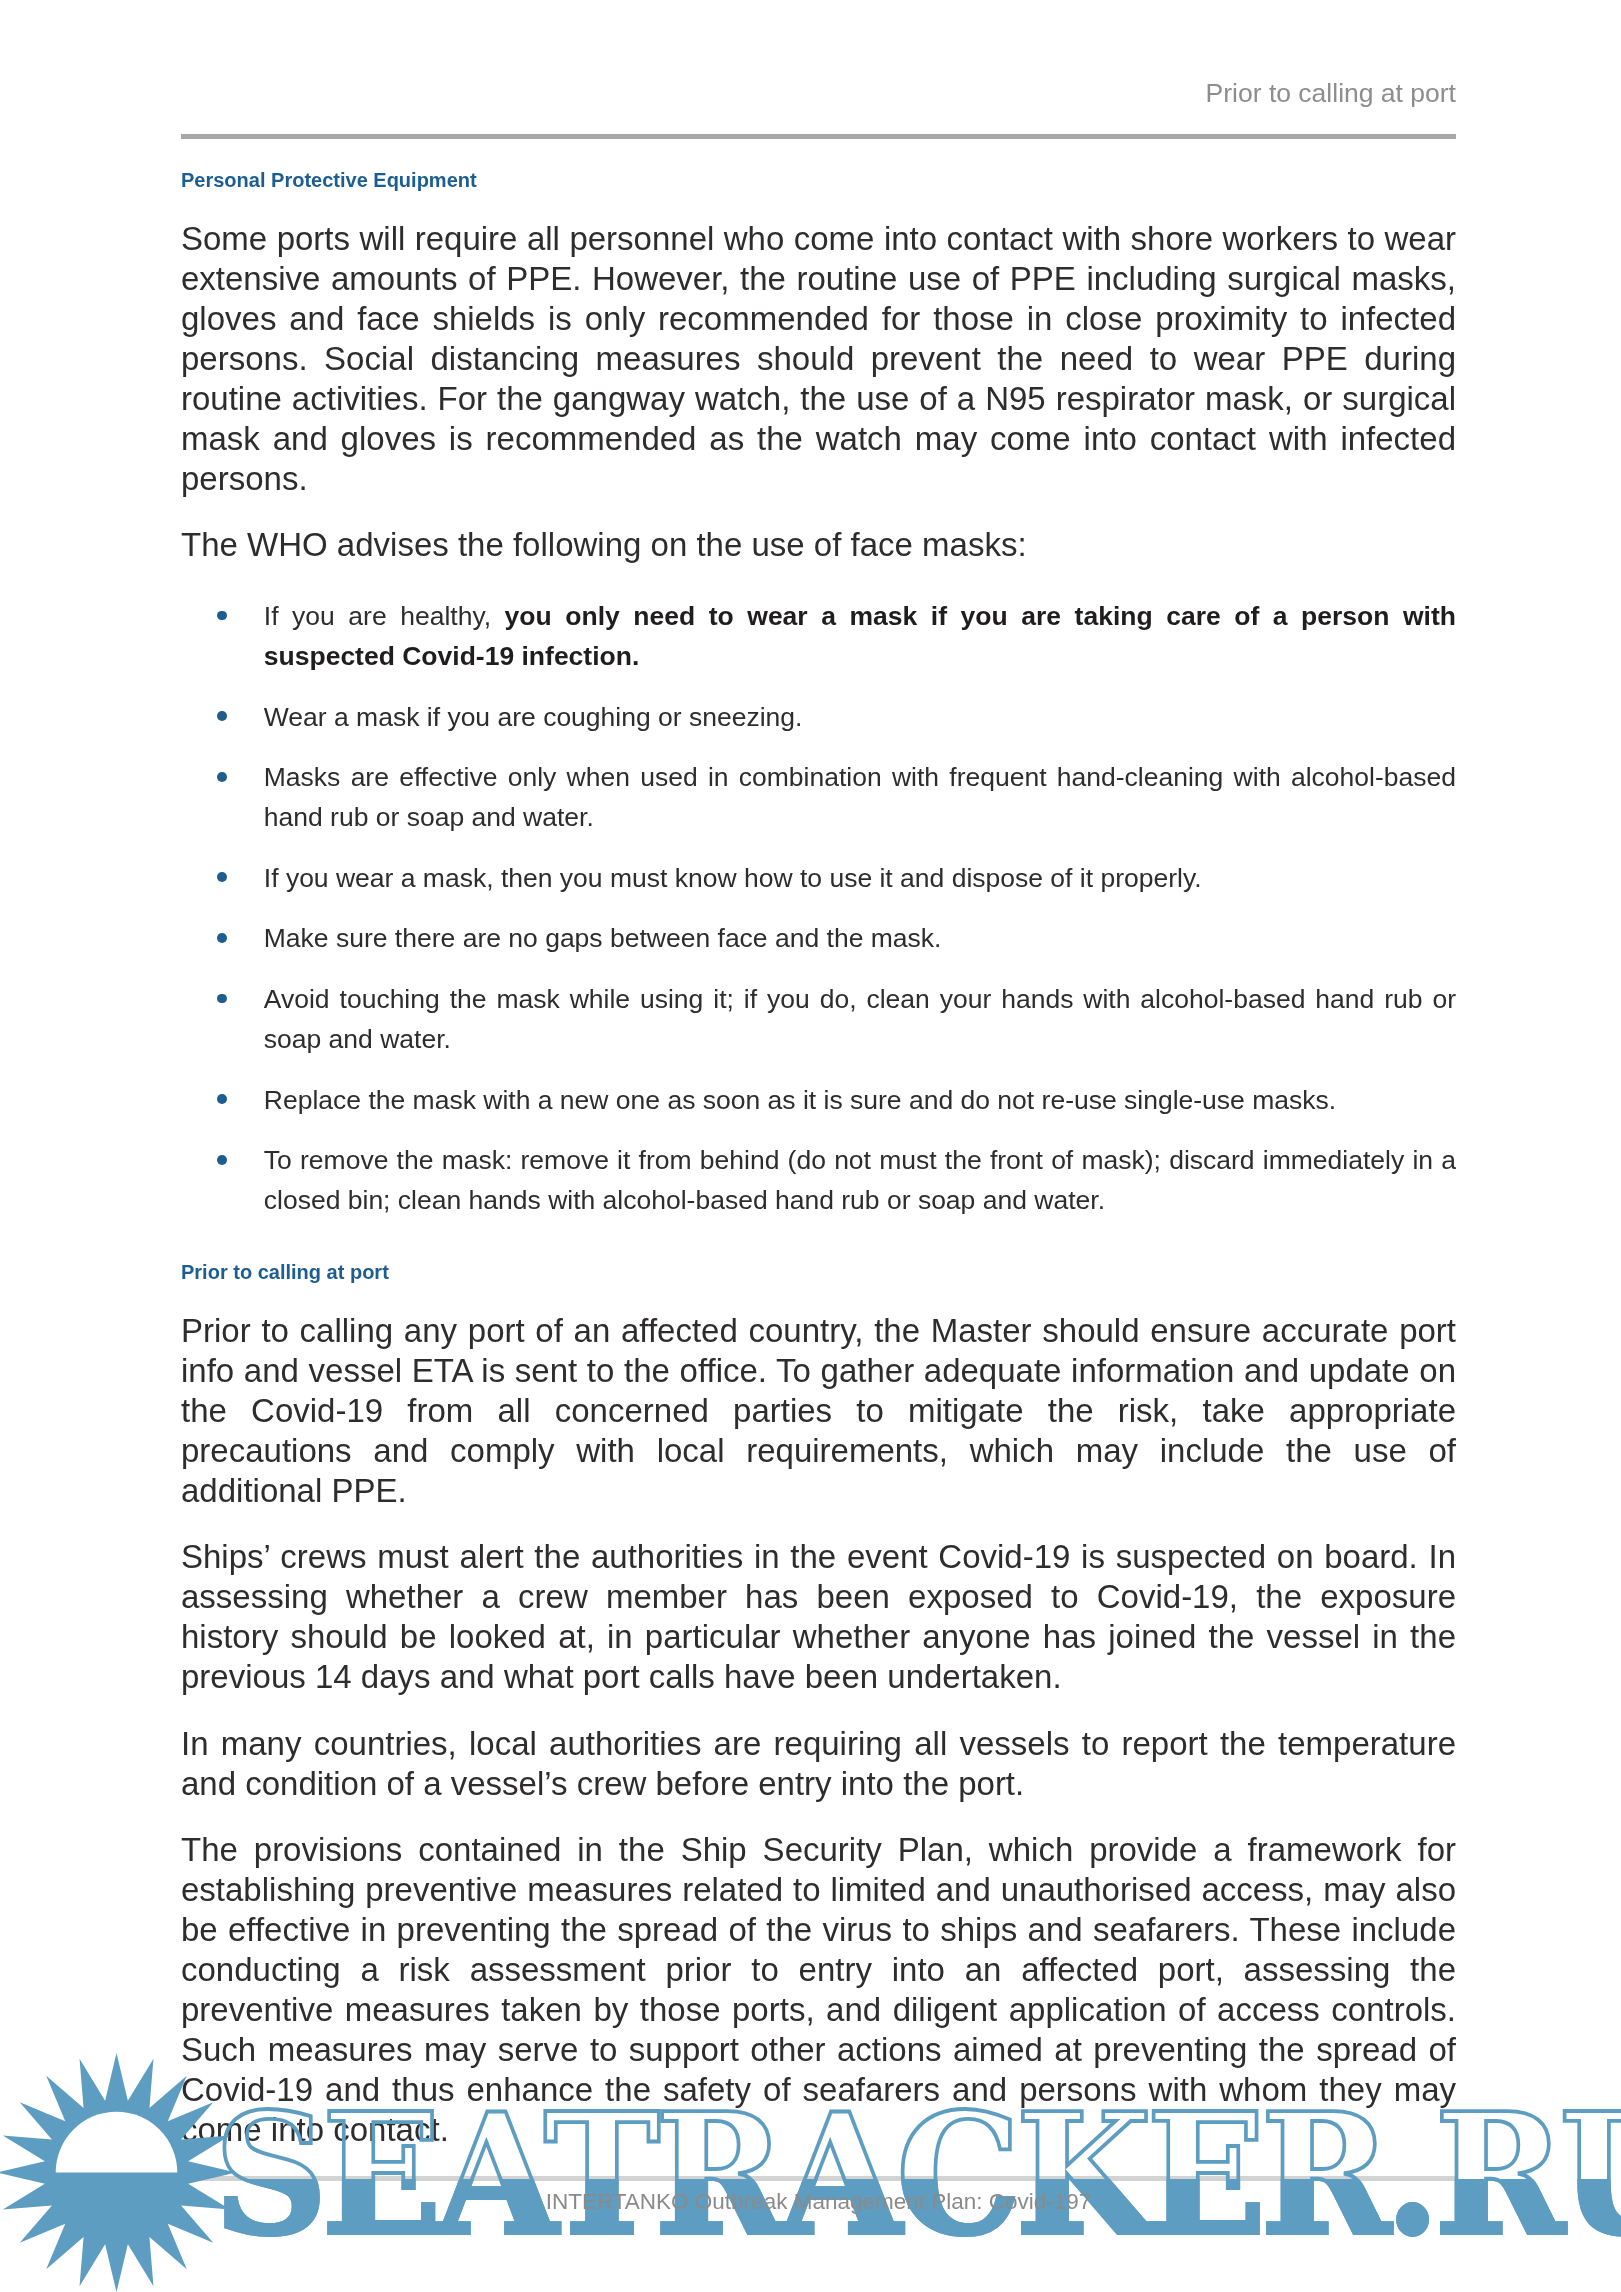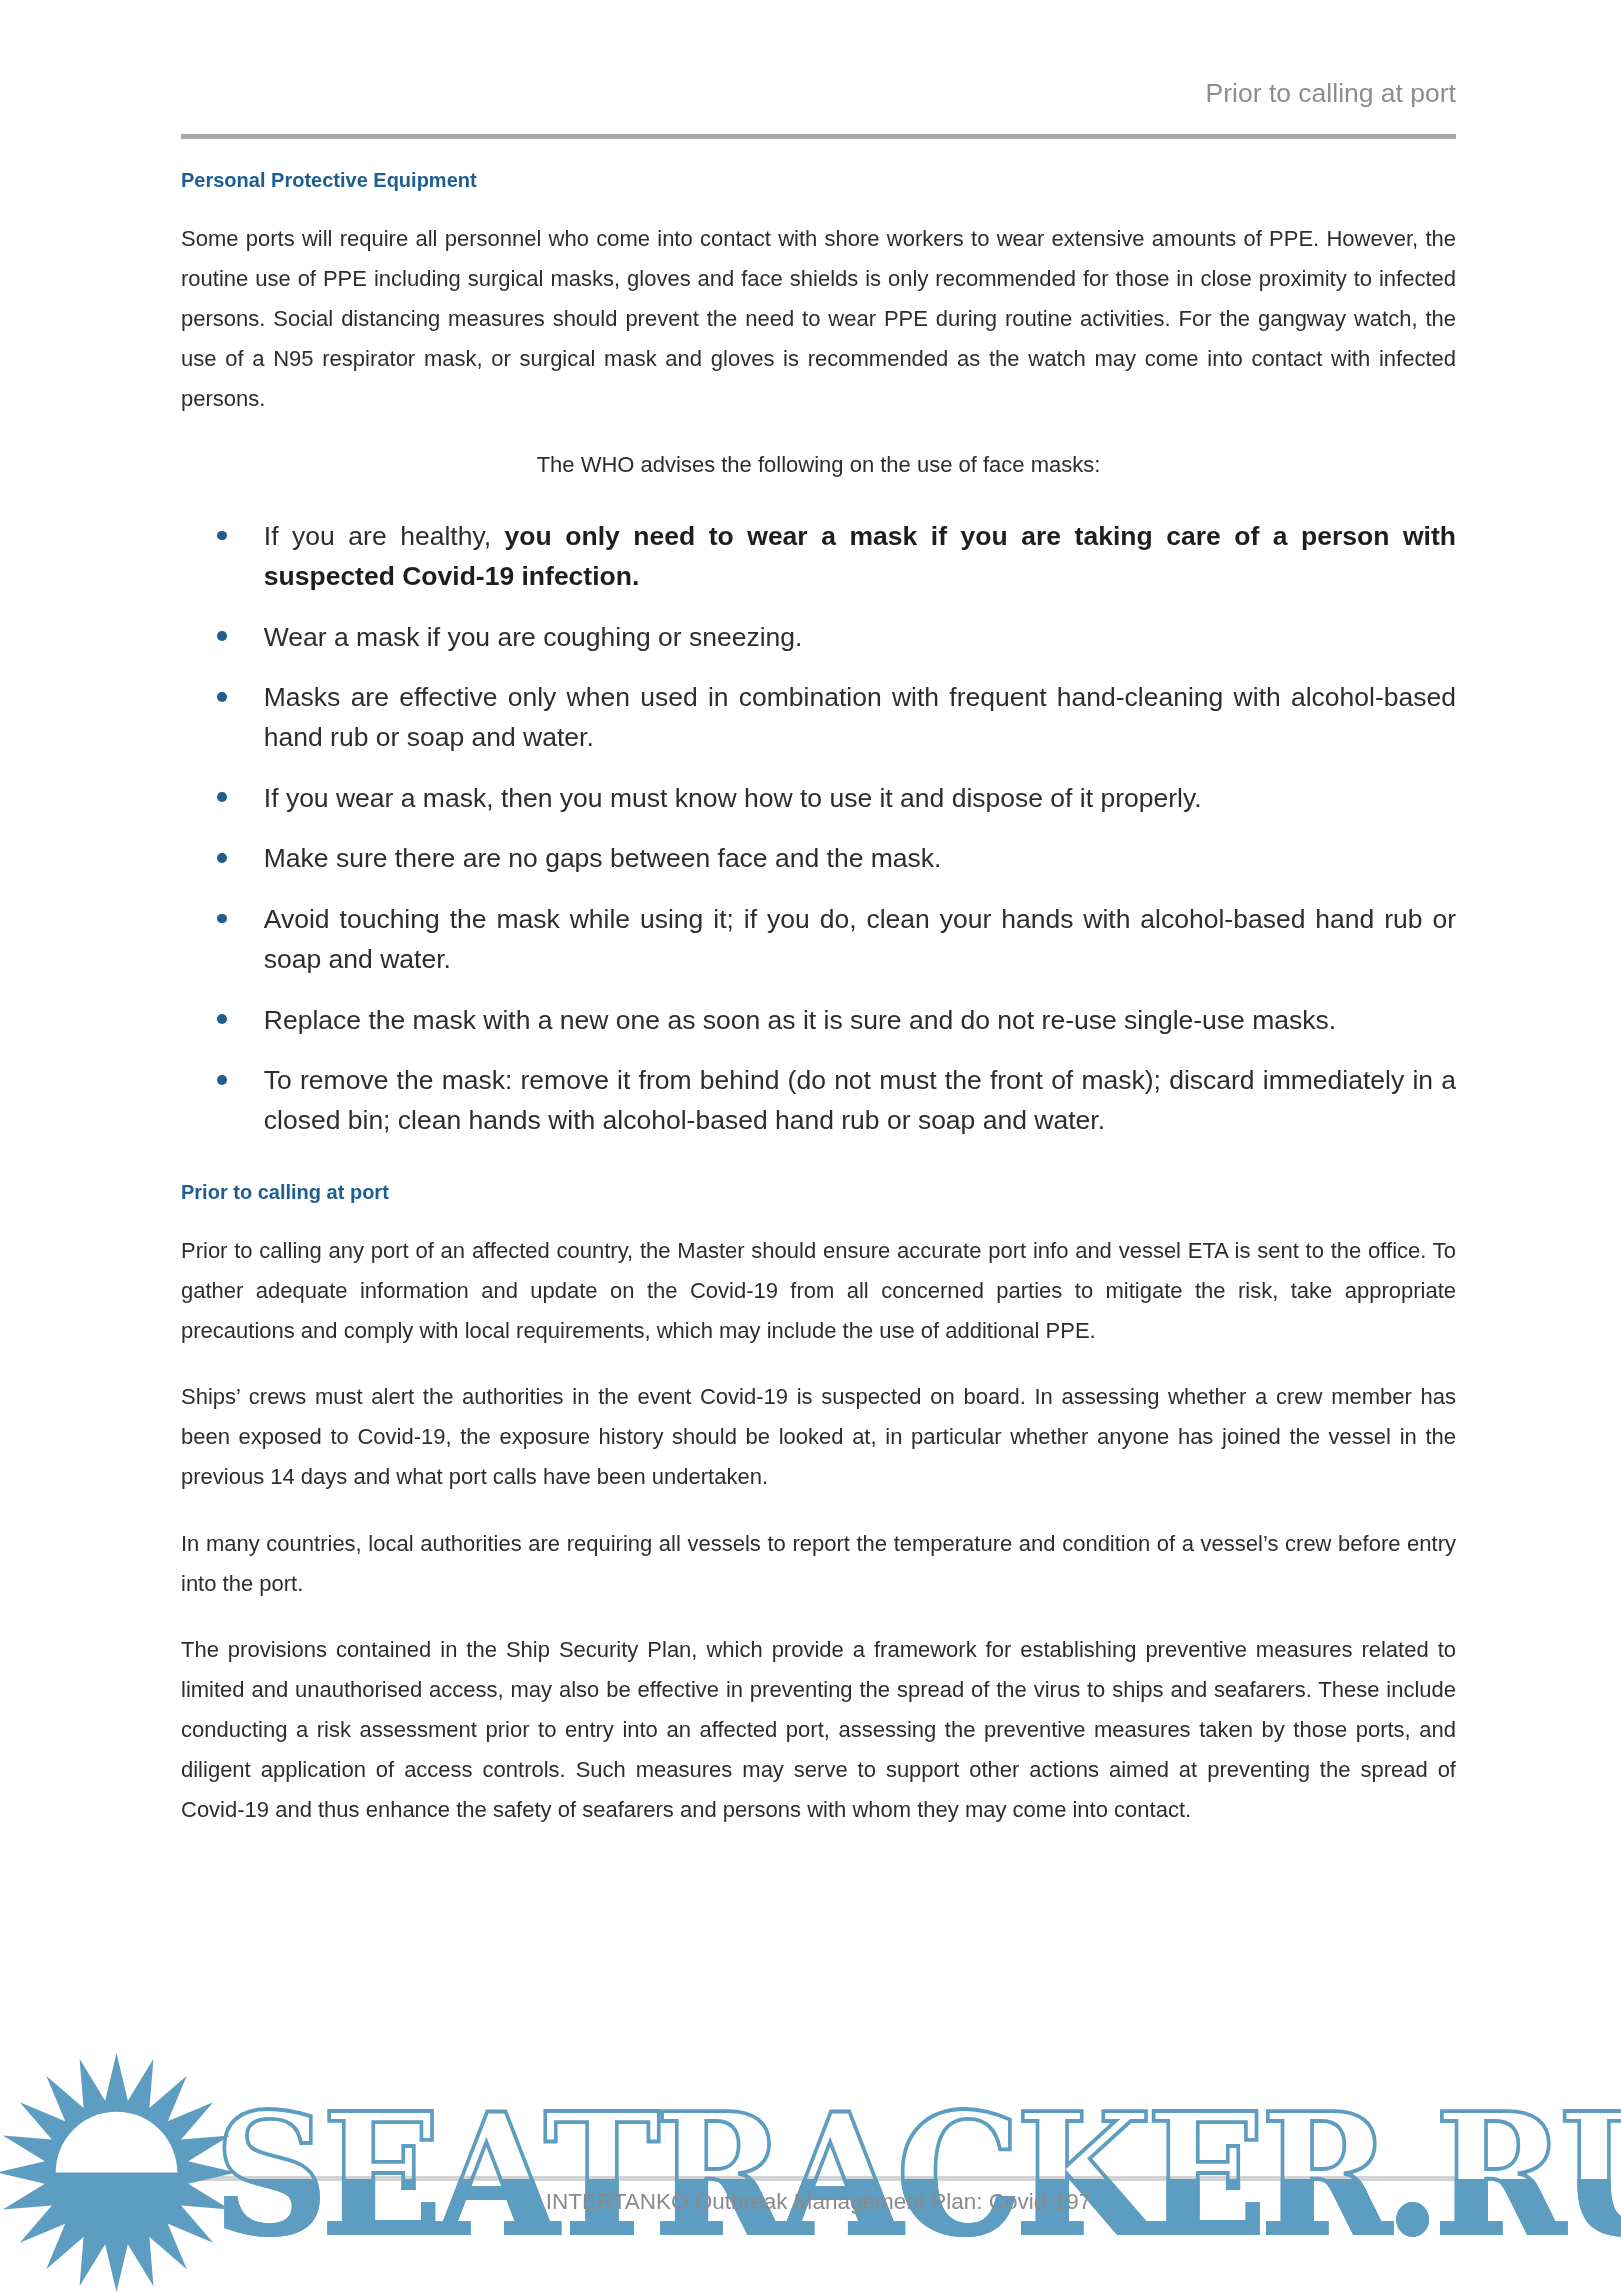--- a/index.html
+++ b/index.html
@@ -34,26 +34,26 @@
     color: #2e2c2d;
   }
   .heading {
     font-size: 20px;
     font-weight: bold;
     color: #1d5e92;
     margin: 0 0 26.5px 0;
   }
   .heading.second { margin-top: 41px; }
   .content p {
-    font-size: 22px;
+    font-size: 33px;
     line-height: 40px;
     text-align: justify;
     margin: 0 0 26.5px 0;
   }
-  .content p.who-line { text-align: center; margin-bottom: 31px; }
+  .content p.who-line { text-align: left; margin-bottom: 31px; }
   .bullets { list-style: none; margin: 0 0 15.7px 0; padding: 0; }
   .bullets li { display: flex; margin-bottom: 20.6px; padding-left: 36px; }
   .bullet-dot {
     flex: 0 0 9.8px;
     width: 9.8px; height: 9.8px;
     border-radius: 50%;
     background: #1f5d8e;
     margin-top: 14.7px;
   }
   .bullet-text {

